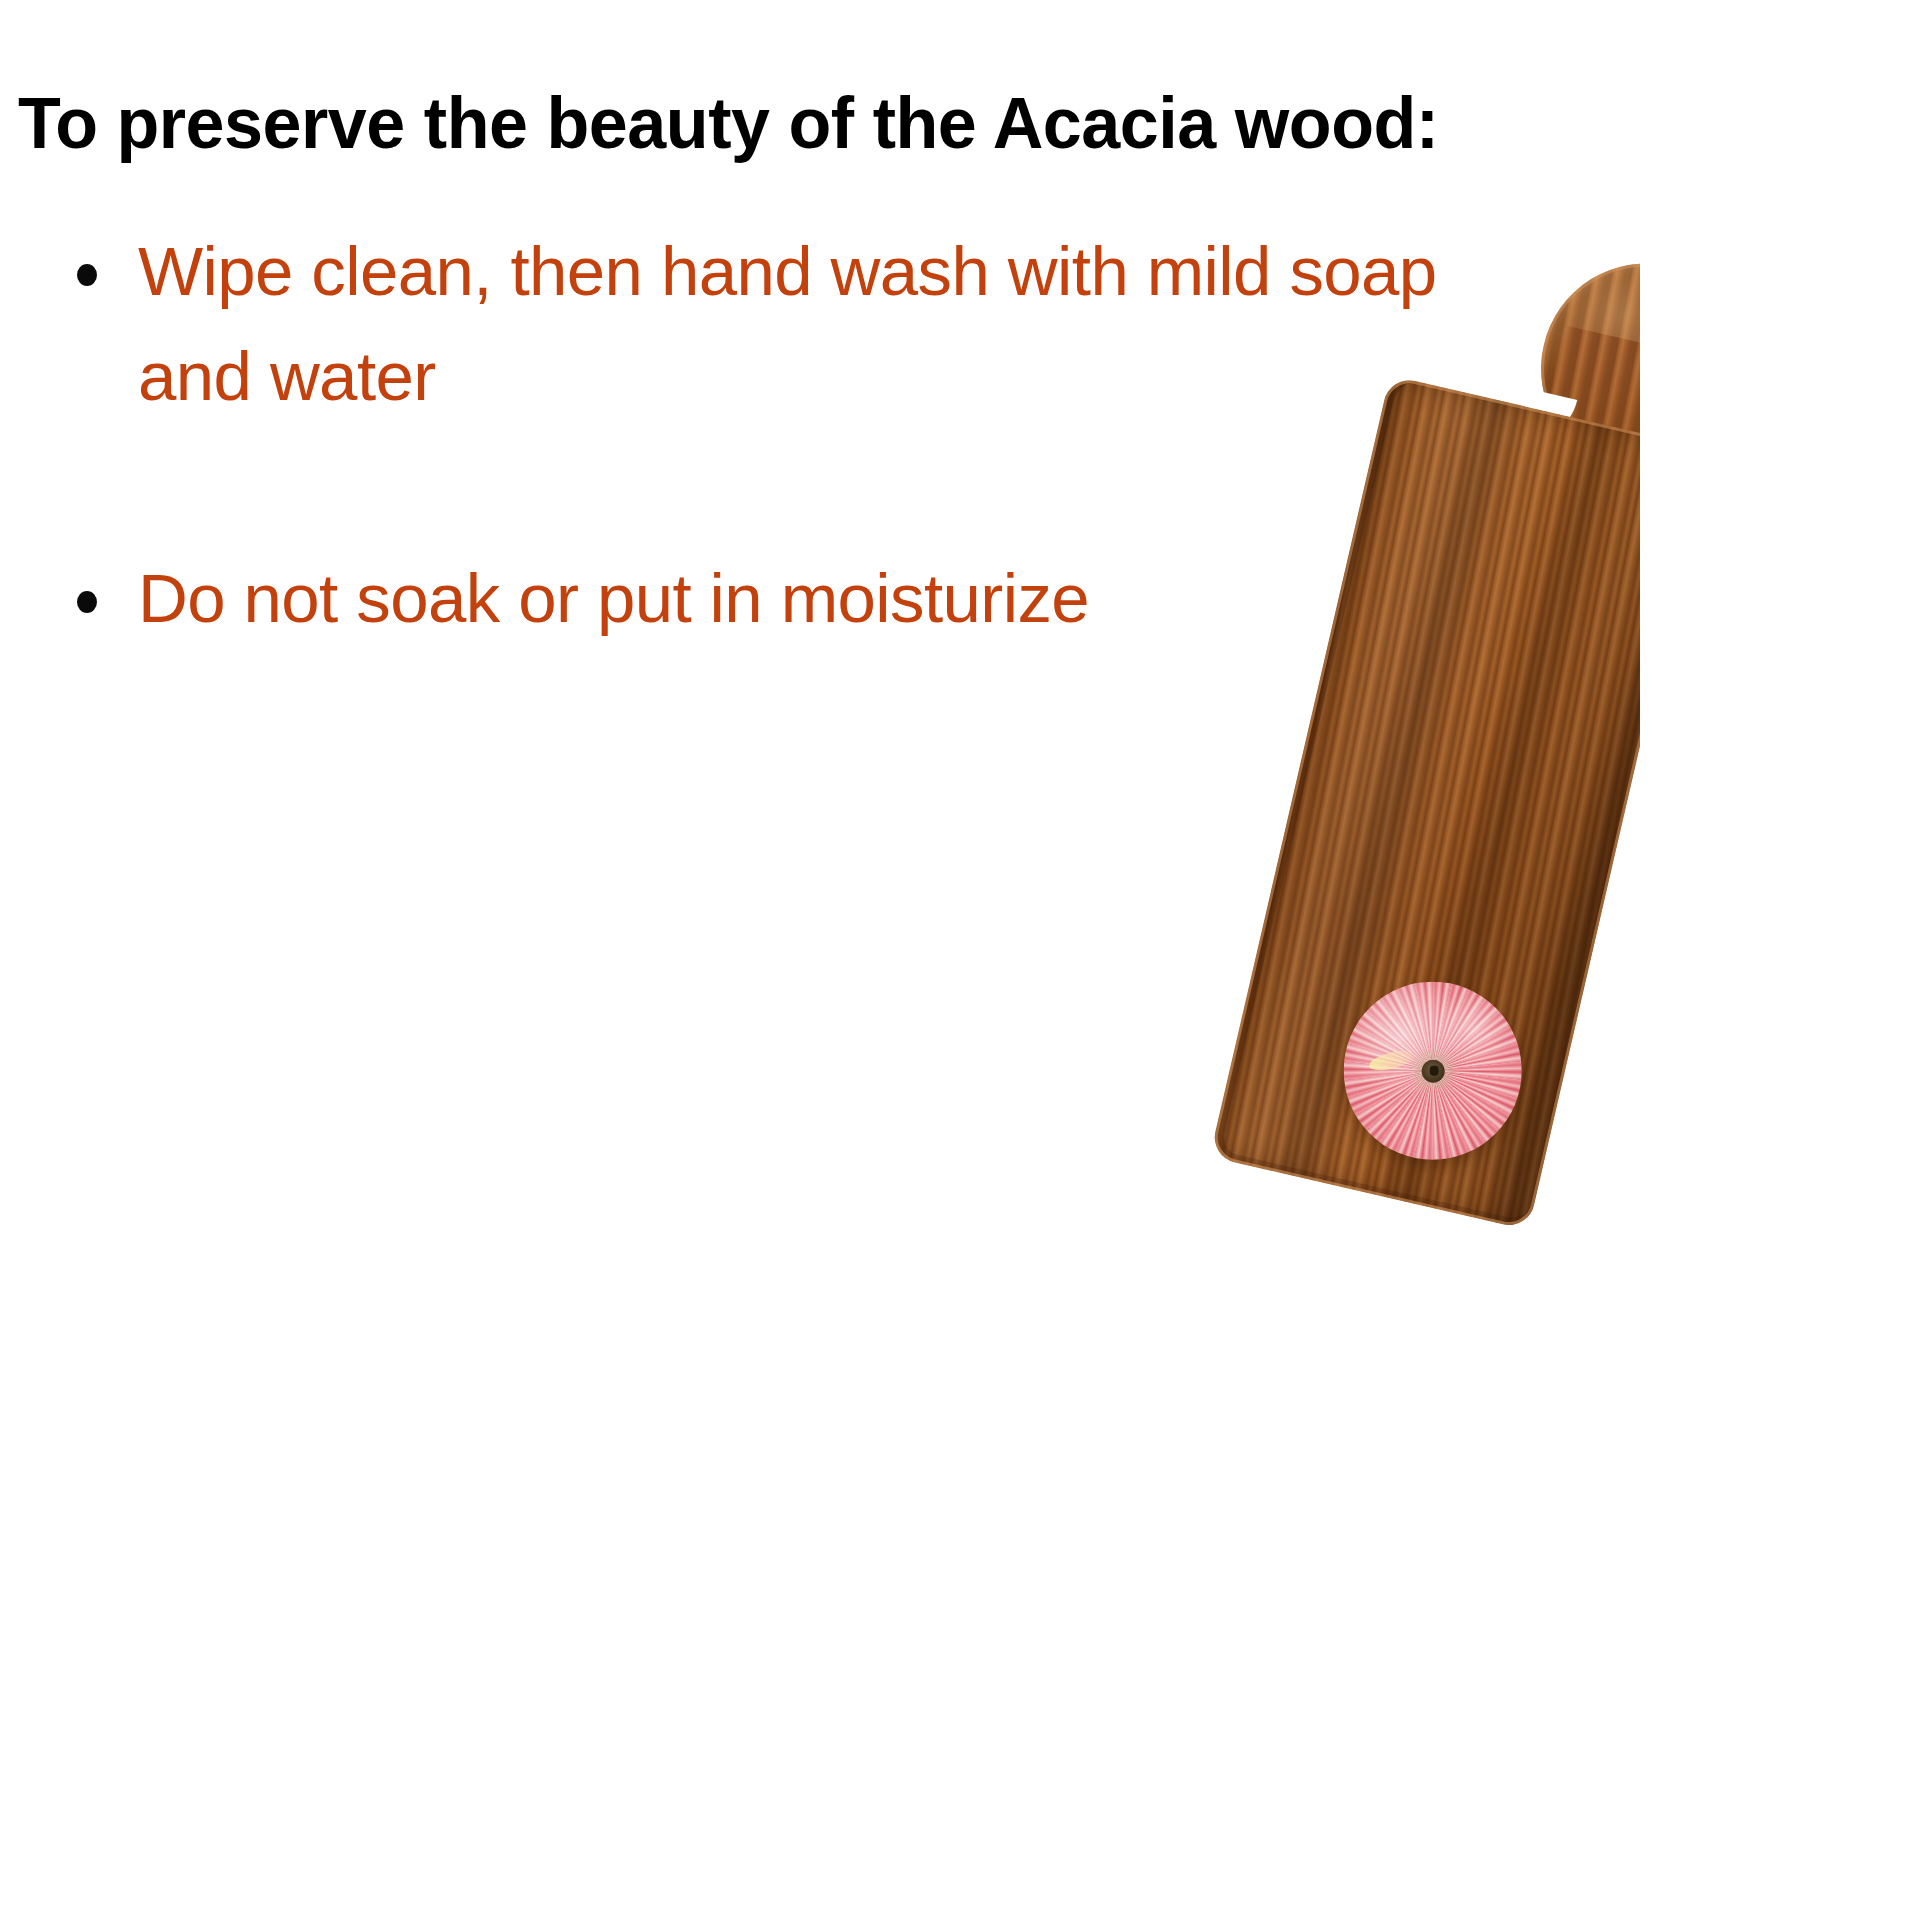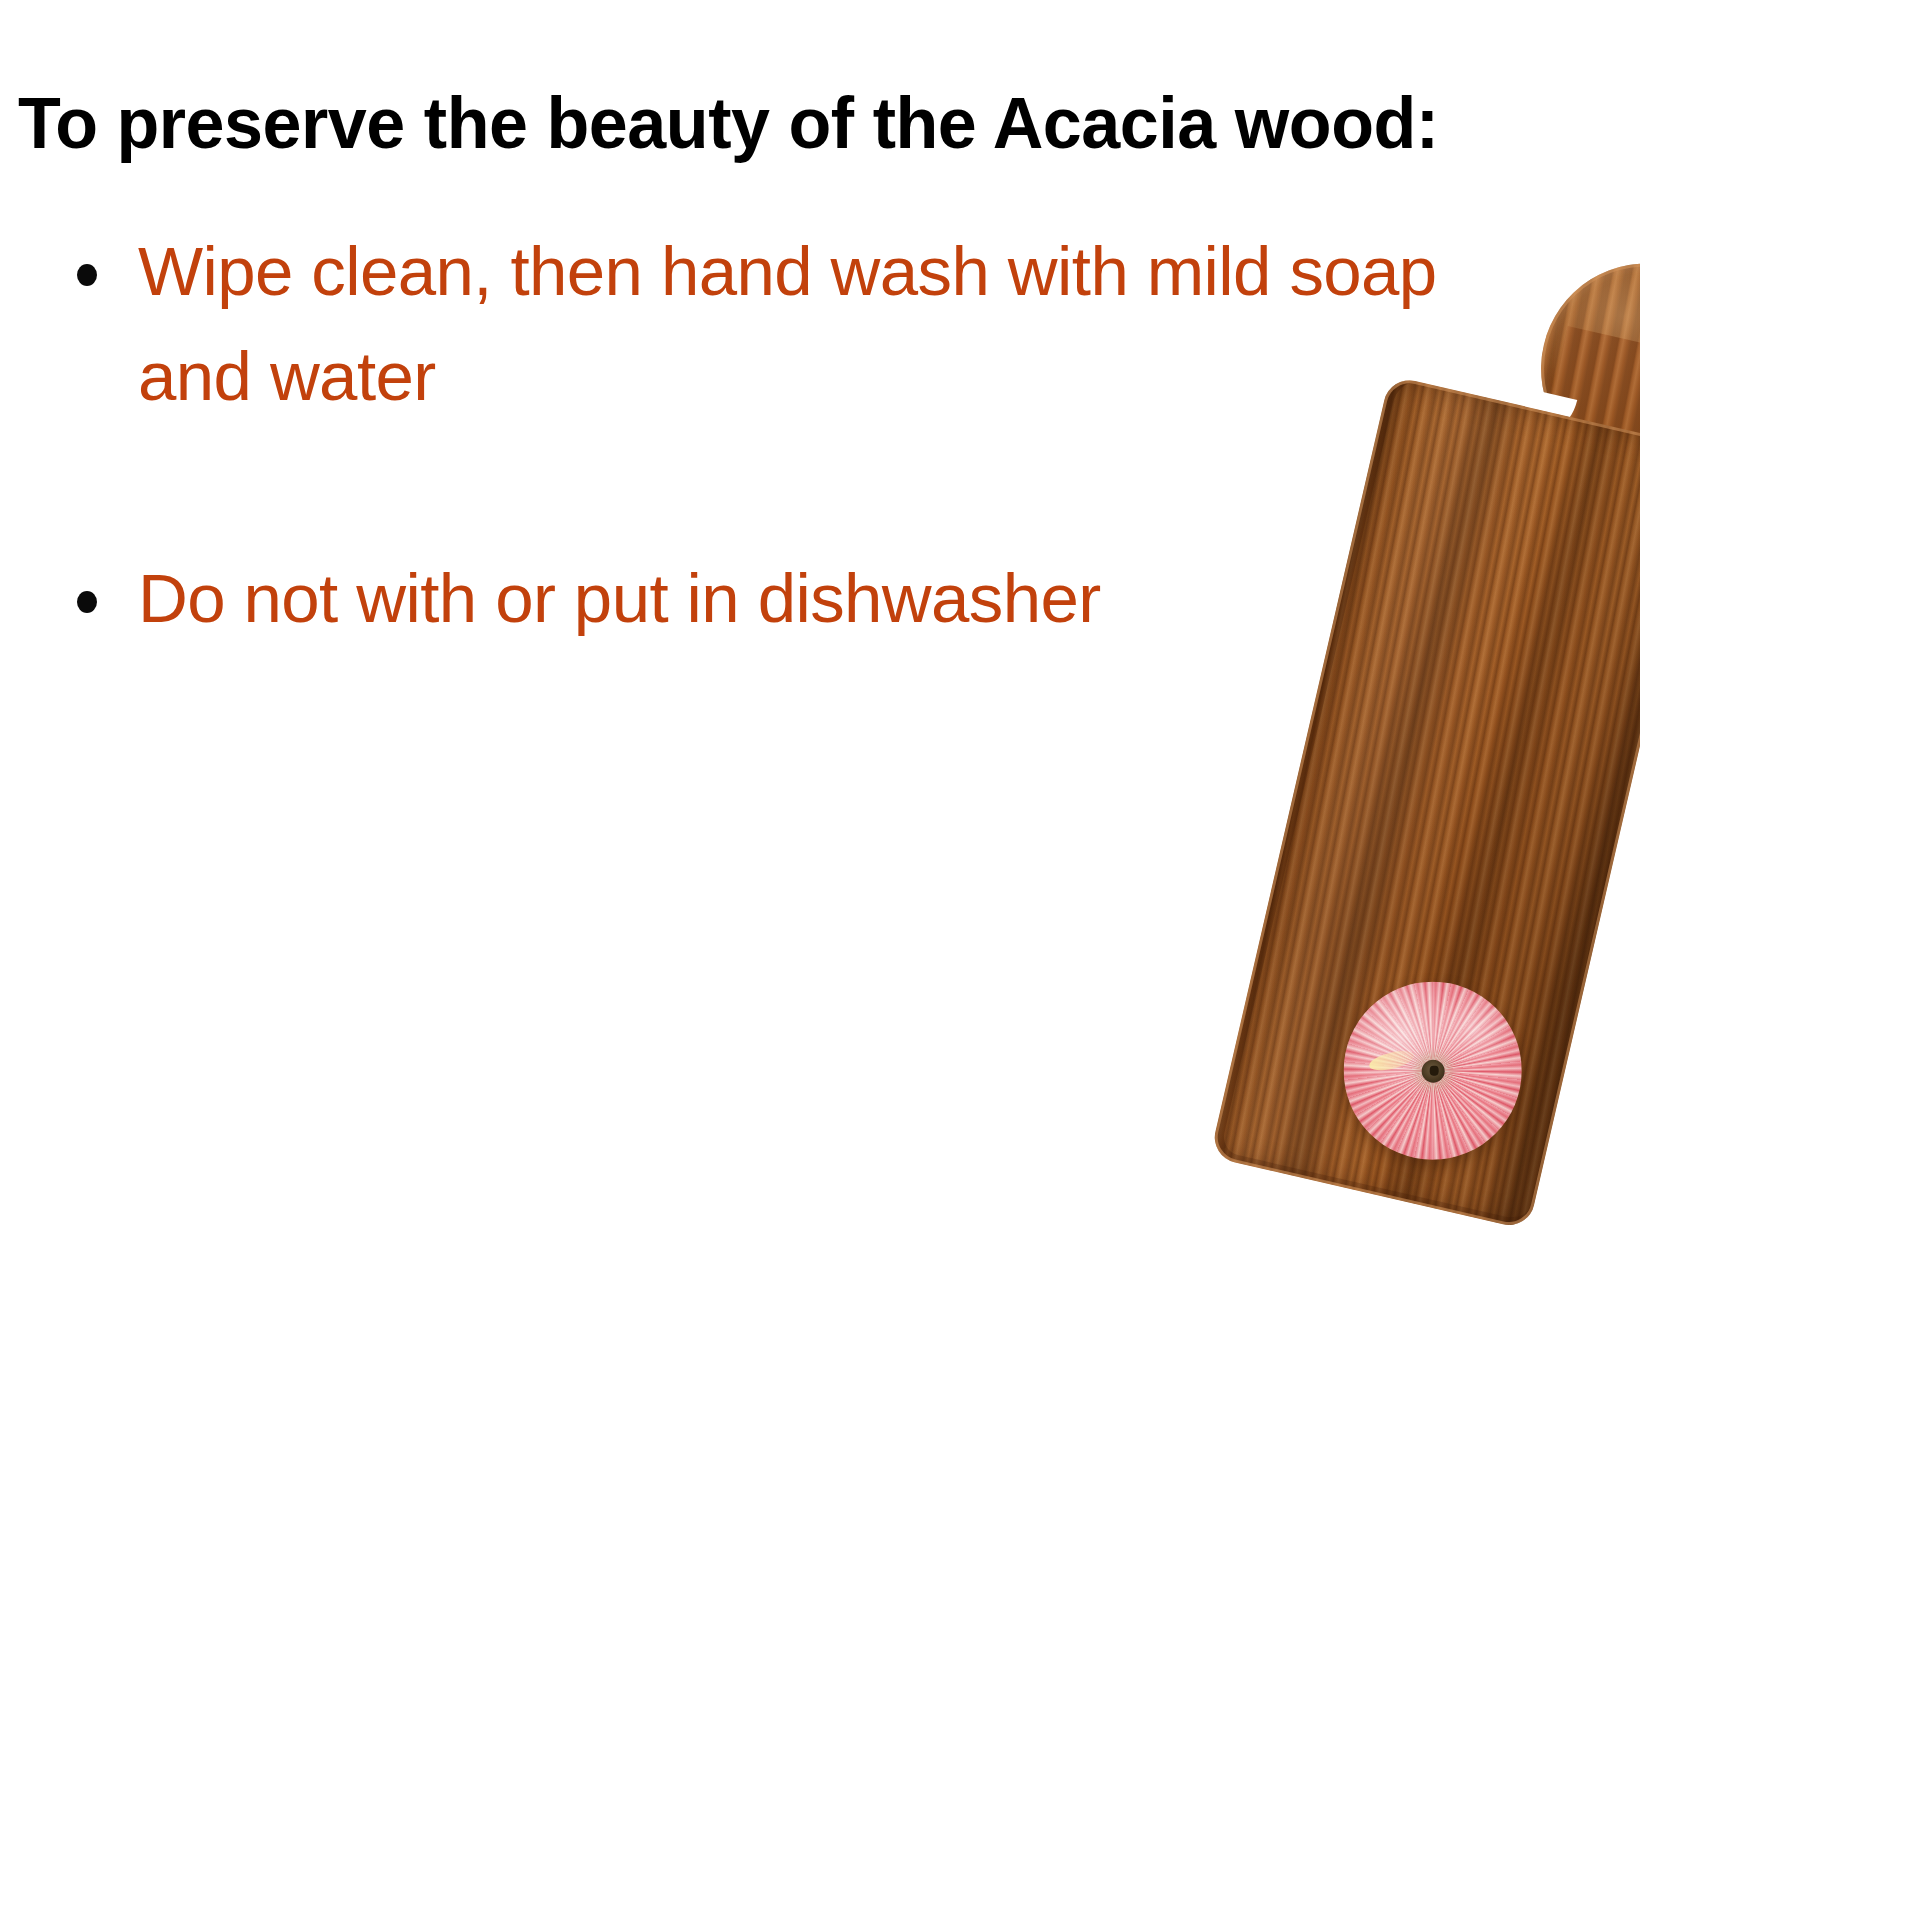--- a/index.html
+++ b/index.html
@@ -288,21 +288,21 @@
 
     <li class="bullet-item">
       <span class="bullet-dot"></span>
       <span class="bullet-text">Wipe clean, then hand wash with mild soap
 and water</span>
     </li>
 
 
     <li class="bullet-item">
       <span class="bullet-dot"></span>
-      <span class="bullet-text">Do not with or put in dishwasher</span>
+      <span class="bullet-text">Do not soak or put in moisturize</span>
     </li>
 
 
 
   </ul>
 
   <div id="board-photo">
     <div id="board-rotor">
 
       <div class="board-handle"></div>

